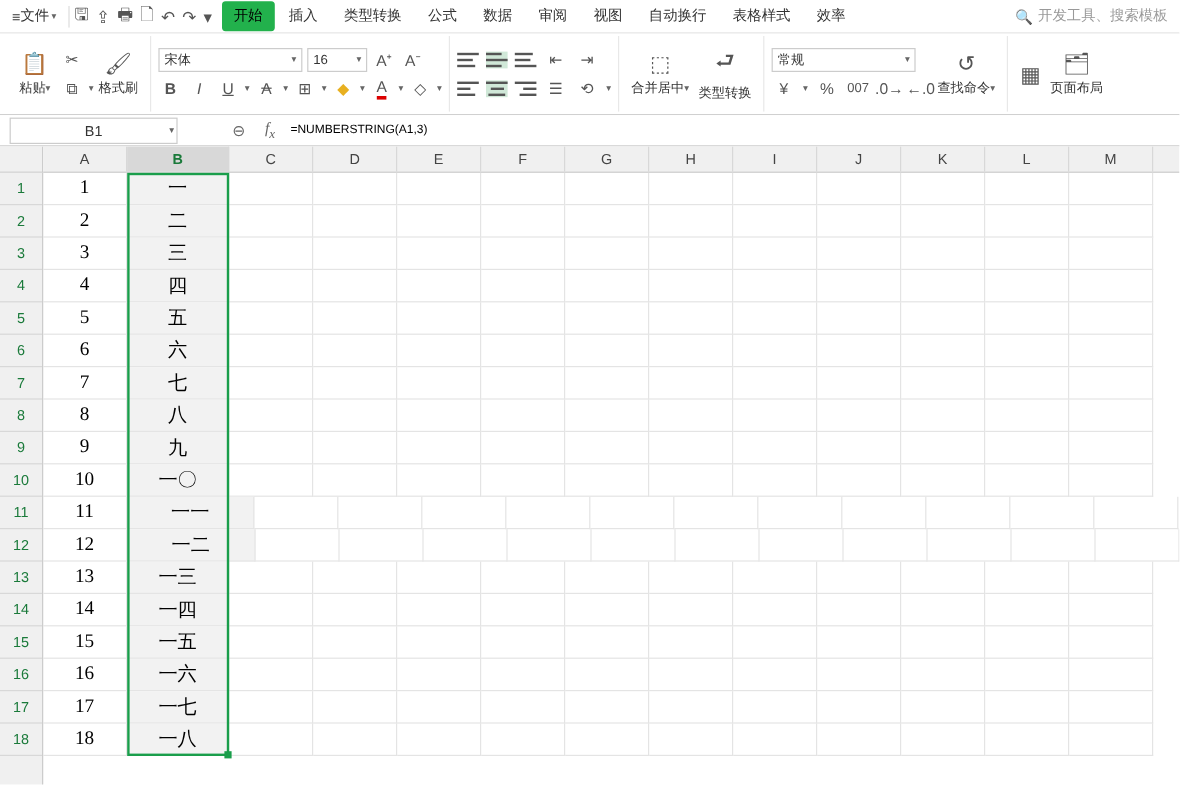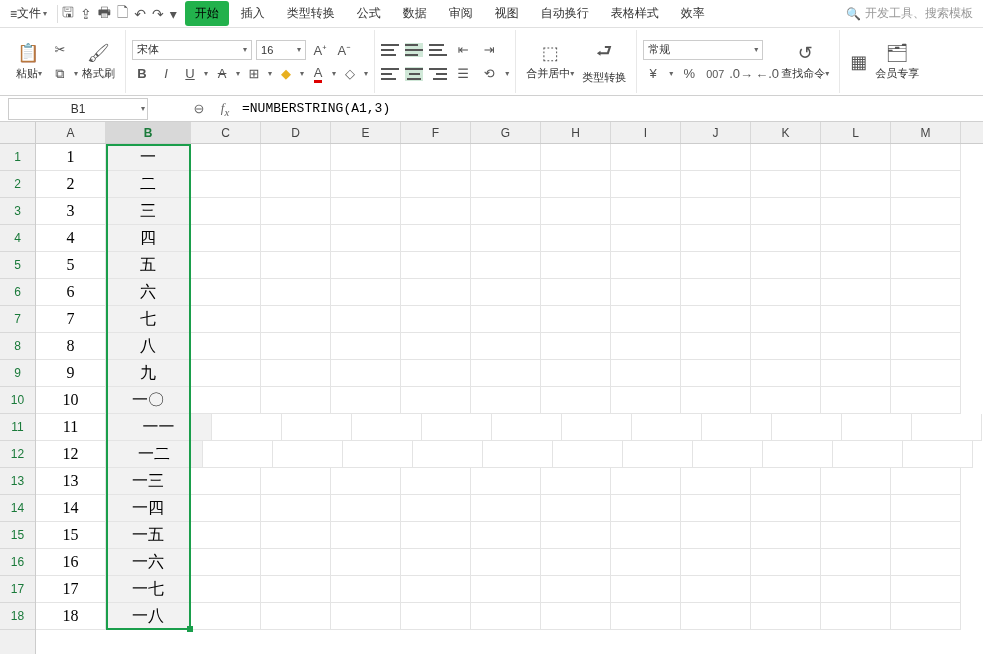--- a/index.html
+++ b/index.html
@@ -33,21 +33,21 @@
 .ribbon .alignbtn span { height:2px; background:#555; display:block; }
 .ribbon .alignbtn.active { background:#d0e8d8; }
 .ribbon .numfmt { width: 120px; height: 20px; border: 1px solid #ccc; font-size: 11px; padding: 0 4px; display:flex; align-items:center; justify-content:space-between; background:#fff;}
 .ribbon .tri { font-size: 8px; color: #666; }
 
 .formulabar { display: flex; align-items: center; height: 26px; border-bottom: 1px solid #d0d0d0; background: #fff; }
 .namebox { width: 140px; height: 22px; border: 1px solid #ccc; margin-left: 8px; display: flex; align-items: center; justify-content: center; position: relative; font-size: 12px; }
 .namebox .dd { position: absolute; right: 2px; font-size: 8px; color: #666; }
 .fx-cancel, .fx-fx { width: 22px; text-align: center; color: #666; font-size: 13px; cursor: pointer; margin-left: 40px;}
 .fx-fx { font-style: italic; font-family: "Times New Roman", serif; margin-left:4px;}
-.formula-input { flex: 1; height: 22px; border: none; padding: 0 6px; font-family: Liberation Mono, monospace; font-size: 13px; outline: none; }
+.formula-input { flex: 1; height: 22px; border: none; padding: 0 6px; font-family: Liberation Sans, sans-serif; font-size: 10px; outline: none; }
 
 .sheet-area { position: relative; height: calc(654px - 28px - 68px - 26px); overflow: hidden; }
 .corner { position: absolute; left: 0; top: 0; width: 36px; height: 22px; background: #f0f0f0; border-right: 1px solid #ccc; border-bottom: 1px solid #ccc; }
 .colheads { position: absolute; left: 36px; top: 0; right: 0; height: 22px; display: flex; background: #f0f0f0; border-bottom: 1px solid #ccc; }
 .colheads .ch { border-right: 1px solid #d8d8d8; text-align: center; line-height: 22px; font-size: 12px; color: #444; }
 .colheads .ch.selected { background: #d8d8d8; color:#1a7a3a; font-weight:bold;}
 .rowheads { position: absolute; left: 0; top: 22px; bottom: 0; width: 36px; background: #f0f0f0; border-right: 1px solid #ccc; }
 .rowheads .rh { height: 27px; border-bottom: 1px solid #d8d8d8; text-align: center; line-height: 27px; font-size: 12px; color: #1a7a3a; }
 .grid { position: absolute; left: 36px; top: 22px; right: 0; bottom: 0; }
 .grid .row { display: flex; height: 27px; }
@@ -233,21 +233,21 @@
           <span class="tri">▾</span>
         </span>
     </div>
   </div>
   <div class="group" style="border-right:none">
     <div class="btncol">
       <span class="icon">▦</span>
     </div>
     <div class="btncol">
       <span class="icon">🗂</span>
-      <span class="lbl">会员专享</span>
+      <span class="lbl">页面布局</span>
     </div>
   </div>
 </div>
 
 <div class="formulabar">
   <div class="namebox">
     <span>B1</span>
     <span class="dd">▾</span>
   </div>
   <span class="fx-cancel">⊖</span>
@@ -455,21 +455,21 @@
         <div class="cell" style="width: 70px;"></div>
         <div class="cell" style="width: 70px;"></div>
         <div class="cell" style="width: 70px;"></div>
         <div class="cell" style="width: 70px;"></div>
         <div class="cell" style="width: 70px;"></div>
         <div class="cell" style="width: 70px;"></div>
         <div class="cell" style="width: 70px;"></div>
       </div>
       <div class="row">
         <div class="cell colA" style="width: 70px;">12</div>
-        <div class="cell colB" style="width: 97px; font-family: Liberation Serif, serif;">一二</div>
+        <div class="cell colB" style="width: 107px; font-family: Liberation Serif, serif;">一二</div>
         <div class="cell" style="width: 70px;"></div>
         <div class="cell" style="width: 70px;"></div>
         <div class="cell" style="width: 70px;"></div>
         <div class="cell" style="width: 70px;"></div>
         <div class="cell" style="width: 70px;"></div>
         <div class="cell" style="width: 70px;"></div>
         <div class="cell" style="width: 70px;"></div>
         <div class="cell" style="width: 70px;"></div>
         <div class="cell" style="width: 70px;"></div>
         <div class="cell" style="width: 70px;"></div>

